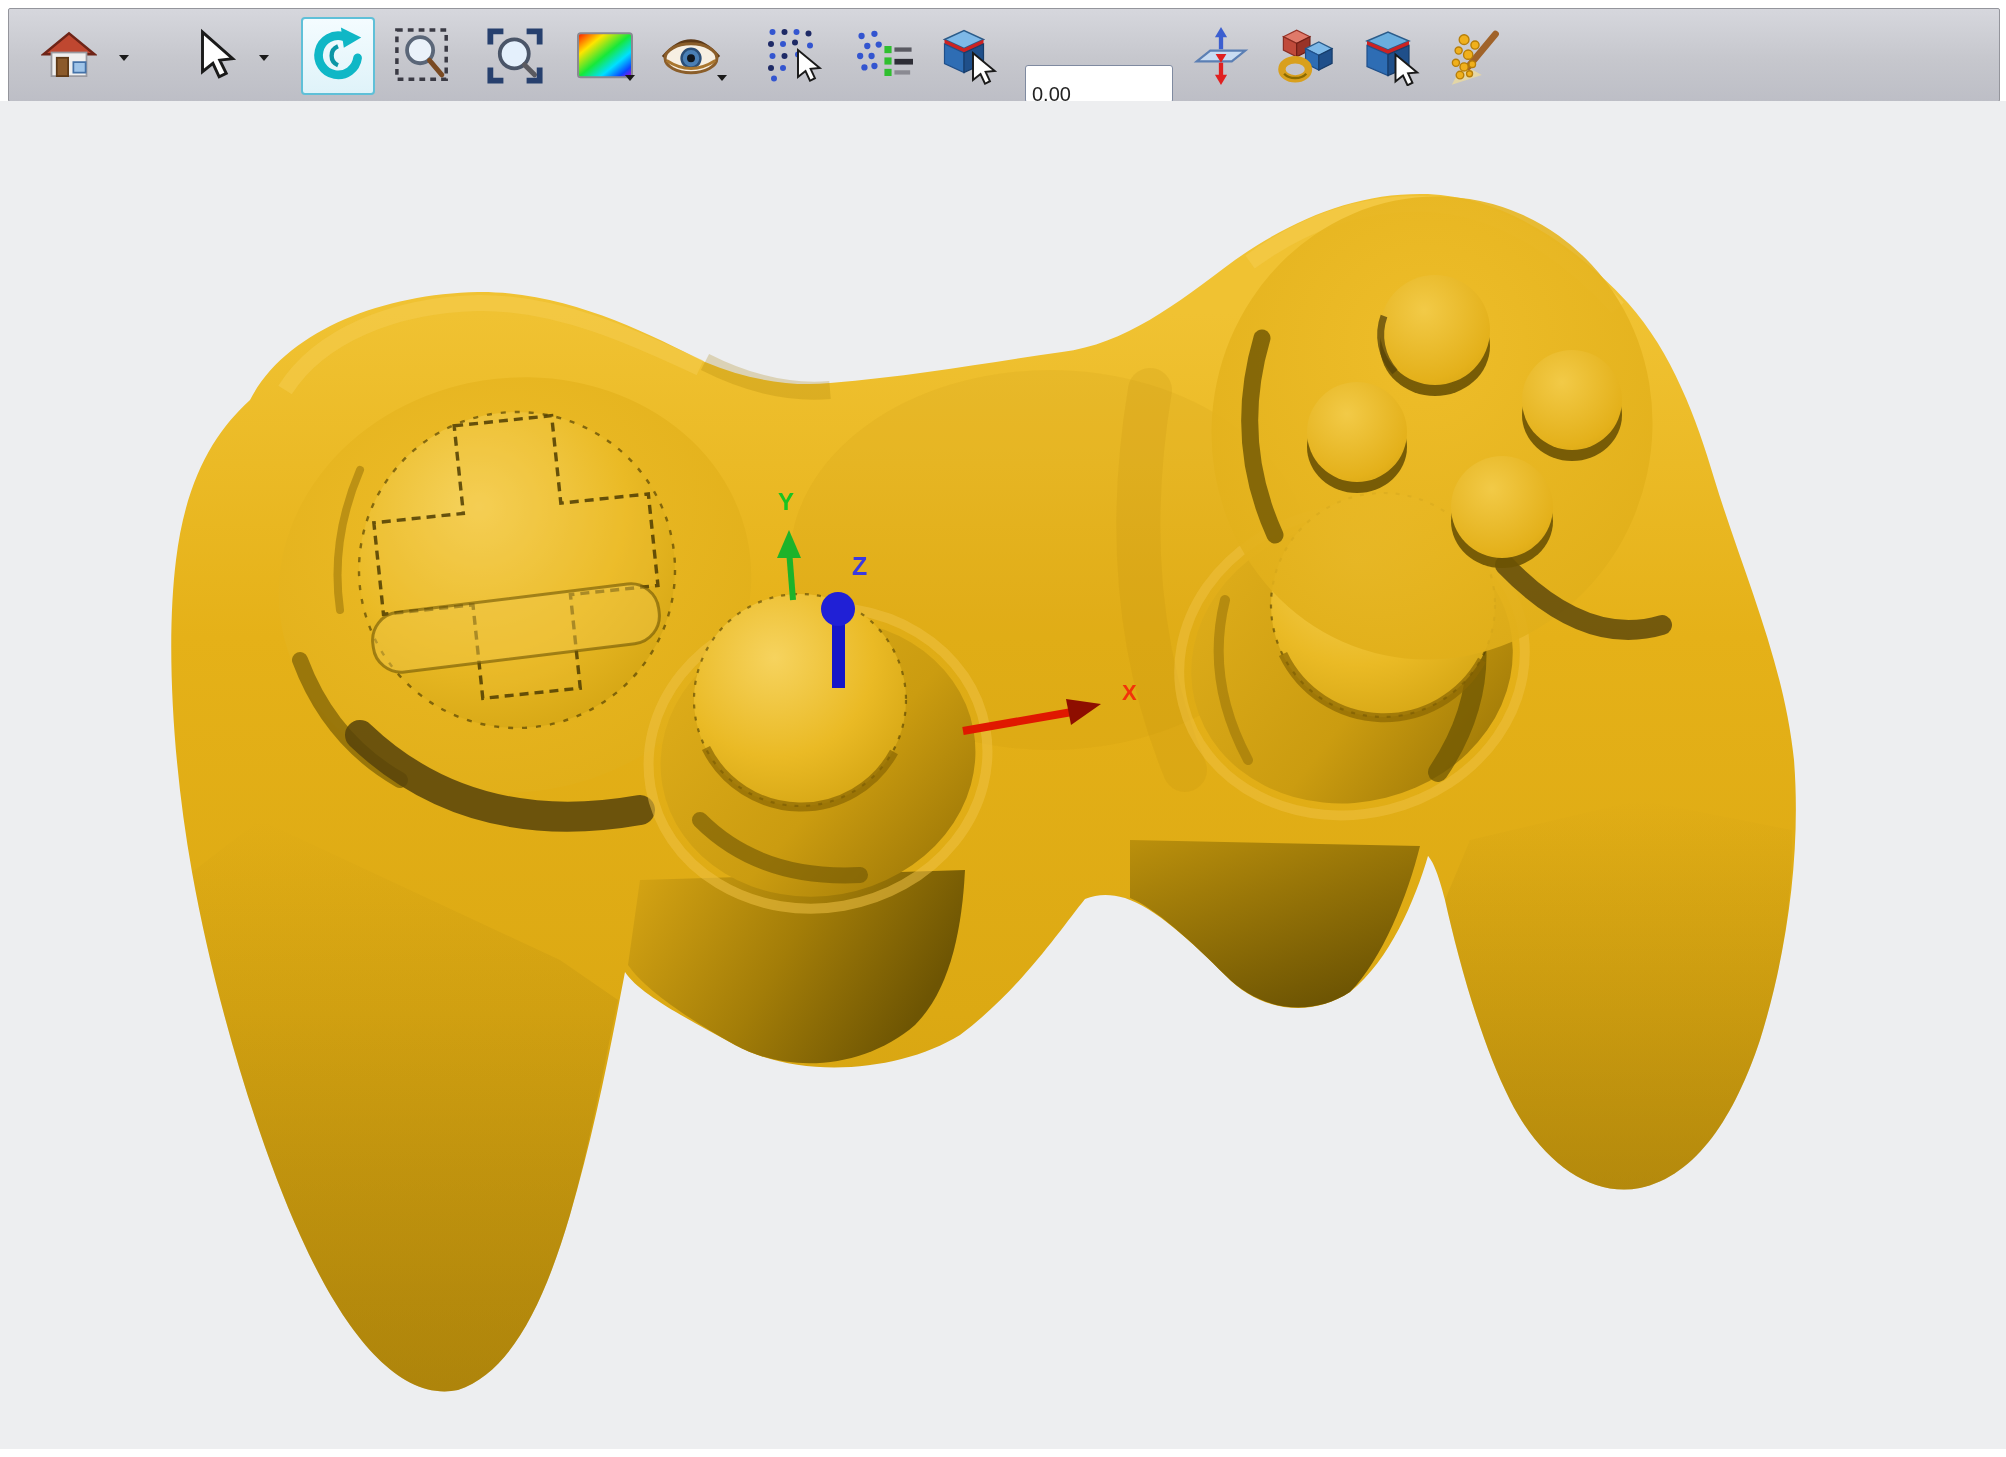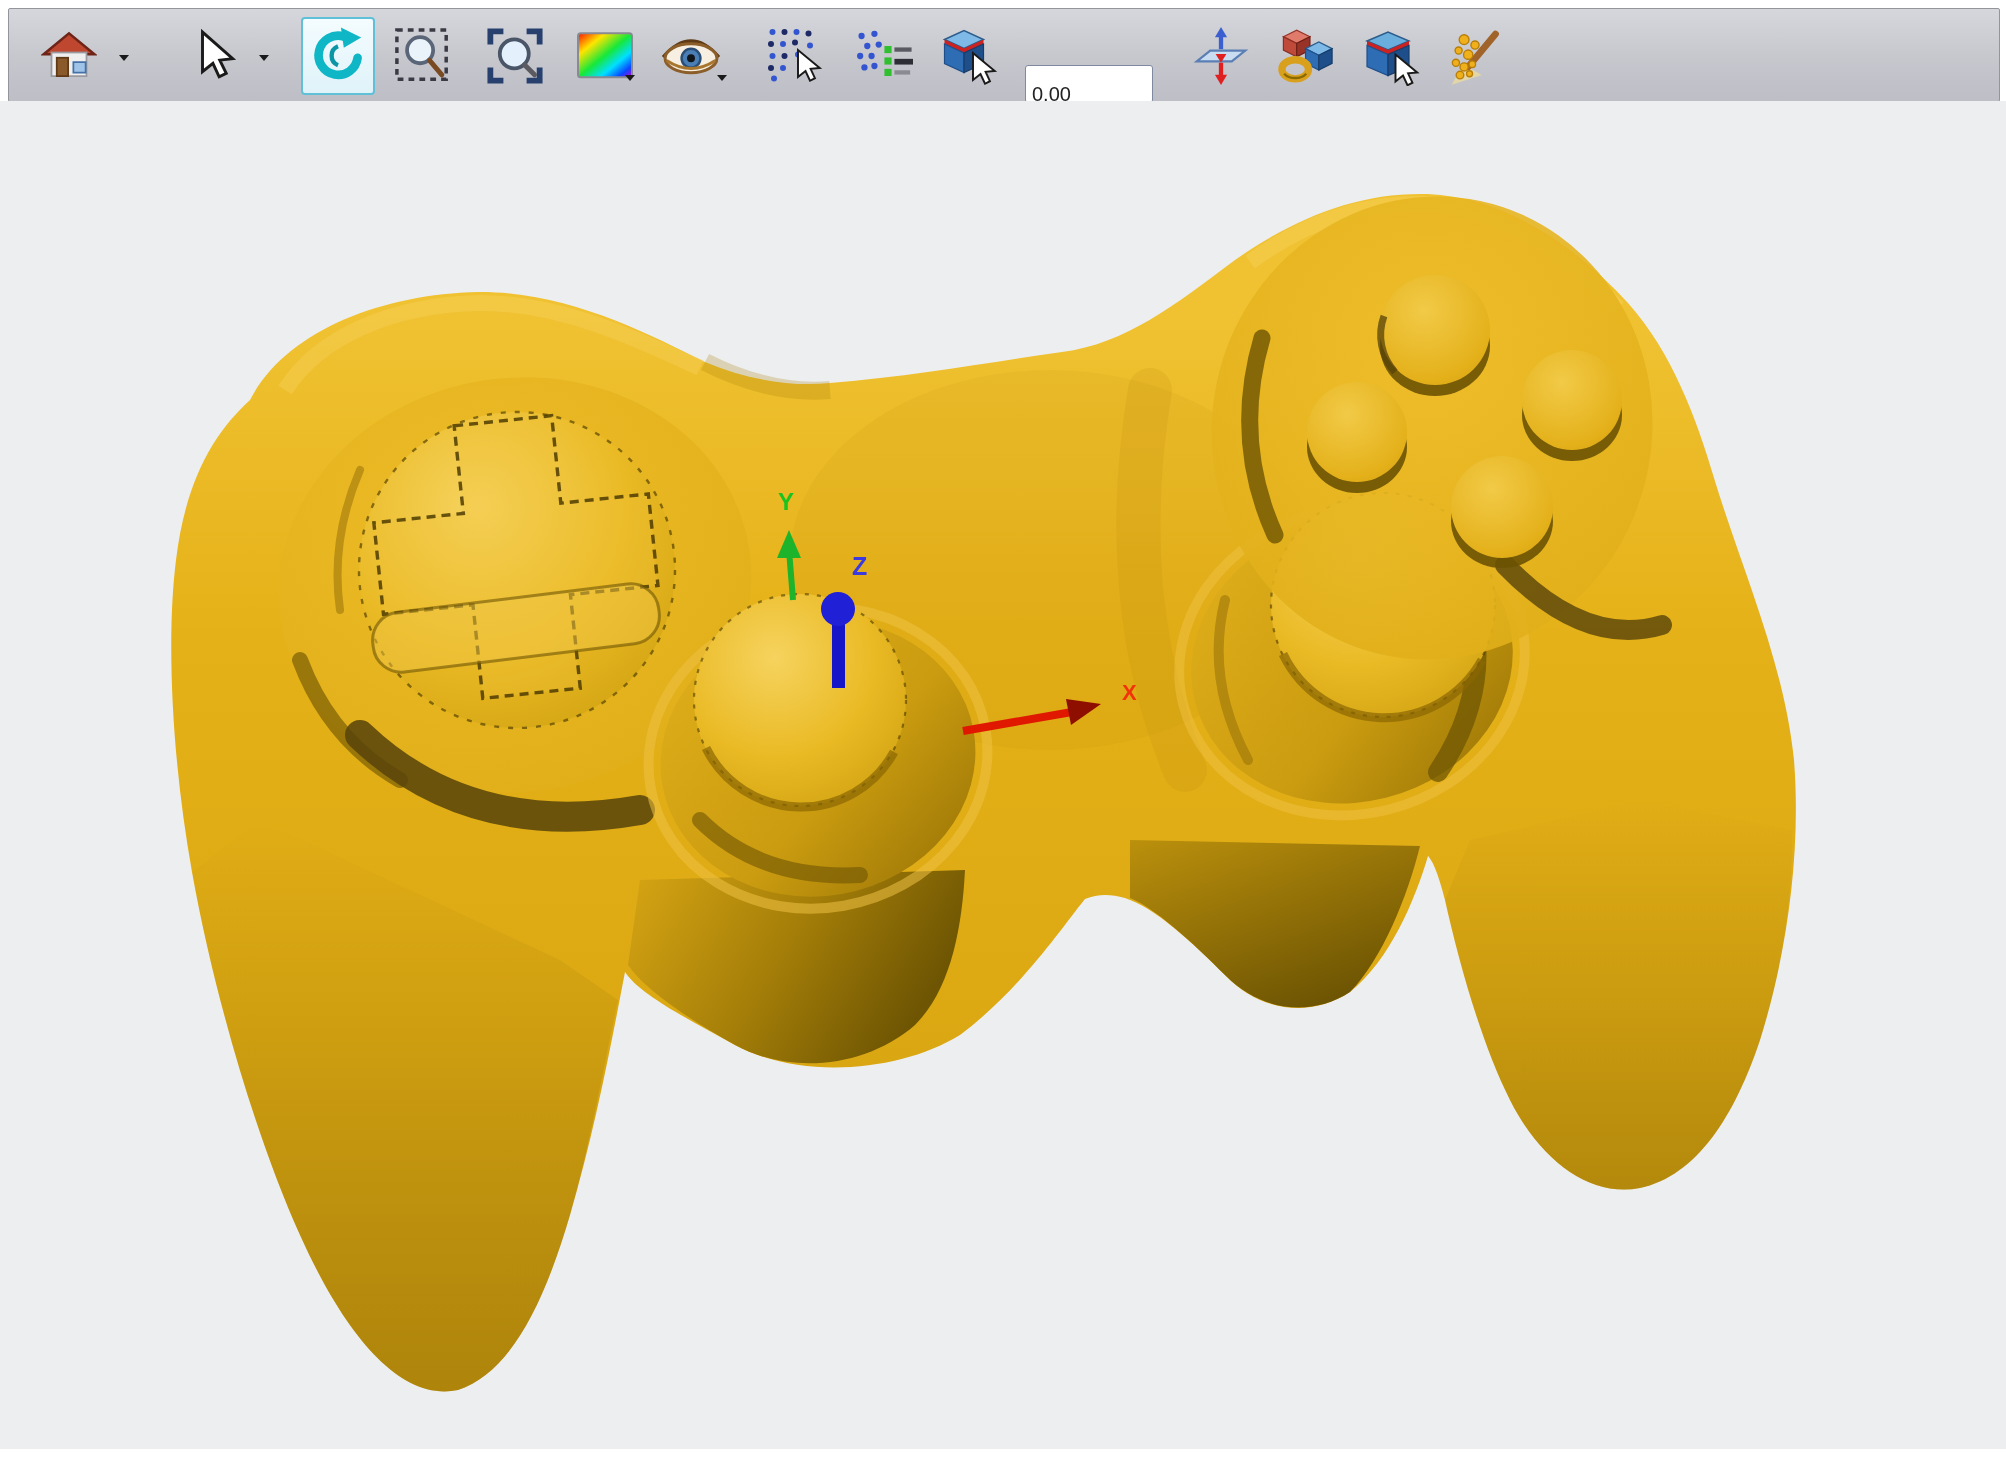--- a/index.html
+++ b/index.html
@@ -23,21 +23,21 @@
     background:linear-gradient(#f4fcff,#dff3f9);
     border:2px solid #5fc0d8;border-radius:4px;box-sizing:border-box;
   }
   .caret{
     position:absolute;top:46px;width:0;height:0;cursor:pointer;
     border-left:6px solid transparent;border-right:6px solid transparent;
     border-top:7px solid #1a1a1a;
   }
   .caret.small{border-left-width:5px;border-right-width:5px;border-top-width:6px;}
   .measure-input{
-    position:absolute;left:1016px;top:56px;width:128px;height:38px;
+    position:absolute;left:1016px;top:56px;width:148px;height:38px;
     box-sizing:border-box;border:1px solid #7f8aa0;border-radius:3px;
     background:#fff;font-family:"Liberation Sans",sans-serif;
     font-size:20px;color:#222;padding:20px 6px 0 6px;overflow:hidden;
   }
   
   .viewport{
     position:absolute;top:101px;left:0;right:0;bottom:8px;
     background:#edeef0;
   }
   .model-svg{position:absolute;left:0;top:-101px;width:2006px;height:1457px;}

